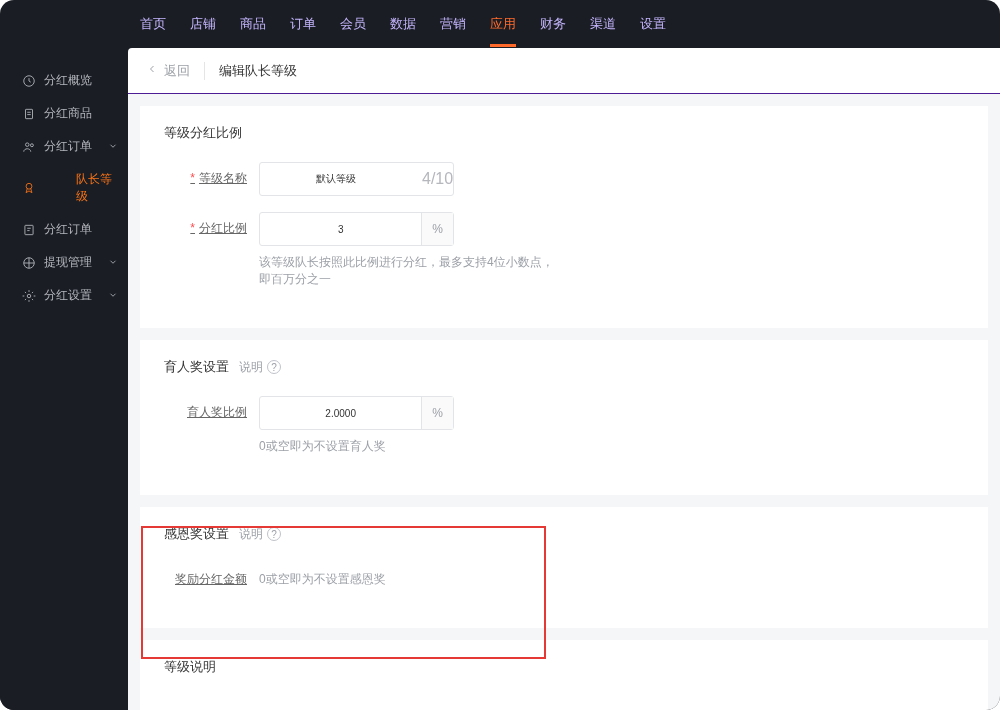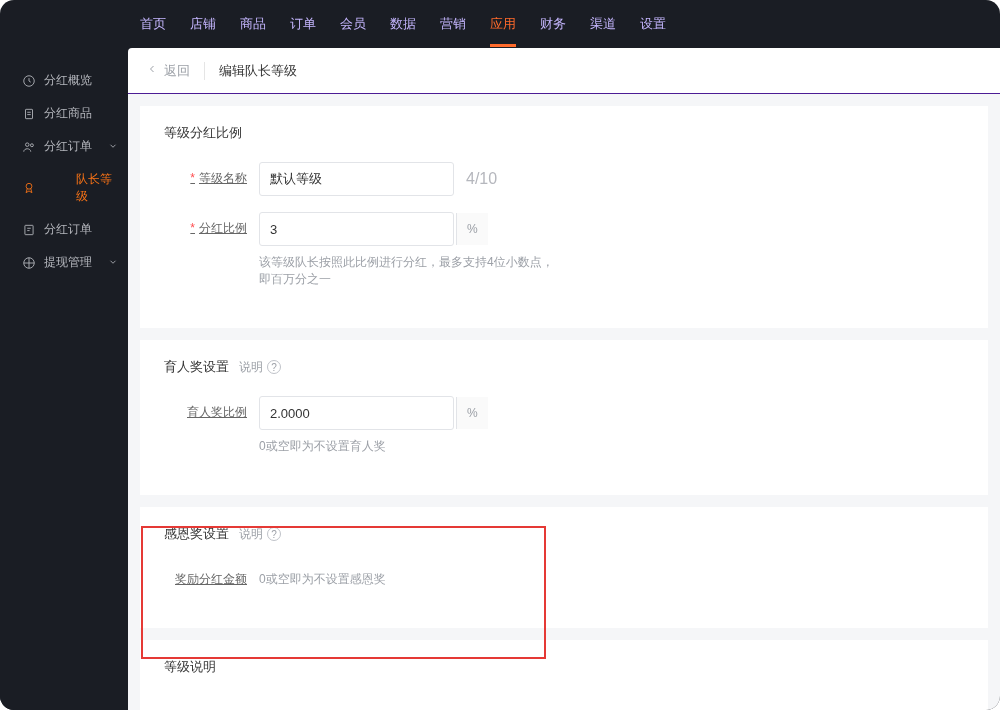--- a/index.html
+++ b/index.html
@@ -22,21 +22,21 @@
 .crumb-title { font-size: 13px; color: #333; }
 .card { background: #fff; margin: 12px; padding: 18px 24px 24px; }
 .card-title { font-size: 13px; color: #333; font-weight: 500; margin-bottom: 20px; display: flex; align-items: center; gap: 10px; }
 .card-subtitle { color: #9ca0a7; font-size: 12px; font-weight: 400; display: flex; align-items: center; gap: 4px; }
 .help-icon { width: 14px; height: 14px; border: 1px solid #c0c3c9; border-radius: 50%; display: inline-flex; align-items: center; justify-content: center; font-size: 10px; color: #9ca0a7; }
 .form-row { display: flex; align-items: flex-start; margin-bottom: 16px; }
 .form-label { width: 95px; text-align: right; font-size: 12px; color: #666; padding-top: 8px; padding-right: 12px; text-decoration: underline; }
 .req { color: #ff4d4f; margin-right: 4px; }
 .form-ctrl { flex: 1; max-width: 300px; }
 .input-wrap { display: flex; align-items: center; border: 1px solid #e2e4e8; border-radius: 3px; height: 34px; background: #fff; }
-.input-wrap input { flex: 1; border: none; outline: none; padding: 0 10px; font-size: 13px; color: #333; background: transparent; }
+.input-wrap input { flex: 1; border: none; outline: none; padding: 0 10px; font-size: 10px; color: #333; background: transparent; text-align: center; }
 .input-suffix { padding: 0 10px; font-size: 12px; color: #9ca0a7; border-left: 1px solid #e2e4e8; height: 100%; display: flex; align-items: center; background: #fafafa; }
 .input-counter { padding: 0 10px; font-size: 16px; color: #b5b7bd; }
 .hint { font-size: 12px; color: #9ca0a7; margin-top: 8px; }
 .highlight-box { border: 2px solid #e53935; position: absolute; pointer-events: none; }
 .content::-webkit-scrollbar { width: 8px; }
 .content::-webkit-scrollbar-thumb { background: #d0d2d6; border-radius: 4px; }
 </style>
 </head>
 <body>
 
@@ -110,20 +110,32 @@
             <svg width="14" height="14" viewBox="0 0 24 24">
               <circle cx="12" cy="12" r="9"></circle>
               <path d="M12 3v18M3 12h18"></path>
             </svg>
           </span>
           <span>提现管理</span>
           <span class="chevron"><svg width="10" height="10" viewBox="0 0 24 24">
               <path d="M6 9l6 6 6-6" stroke="currentColor" stroke-width="2" fill="none"></path>
             </svg></span>
         </div>
+        <div class="side-item">
+          <span class="side-icon">
+            <svg width="14" height="14" viewBox="0 0 24 24">
+              <circle cx="12" cy="12" r="3"></circle>
+              <path d="M12 2v3M12 19v3M4 12H1M23 12h-3M5 5l2 2M17 17l2 2M5 19l2-2M17 7l2-2"></path>
+            </svg>
+          </span>
+          <span>分红设置</span>
+          <span class="chevron"><svg width="10" height="10" viewBox="0 0 24 24">
+              <path d="M6 9l6 6 6-6" stroke="currentColor" stroke-width="2" fill="none"></path>
+            </svg></span>
+        </div>
       </div>
     <div class="content">
       <div class="crumb-bar">
         <div class="back-btn">
           <span>
             <svg width="12" height="12" viewBox="0 0 24 24">
                 <path d="M15 18l-6-6 6-6" stroke="#9ca0a7" stroke-width="2" fill="none"></path>
               </svg>
           </span>
           <span>返回</span>

